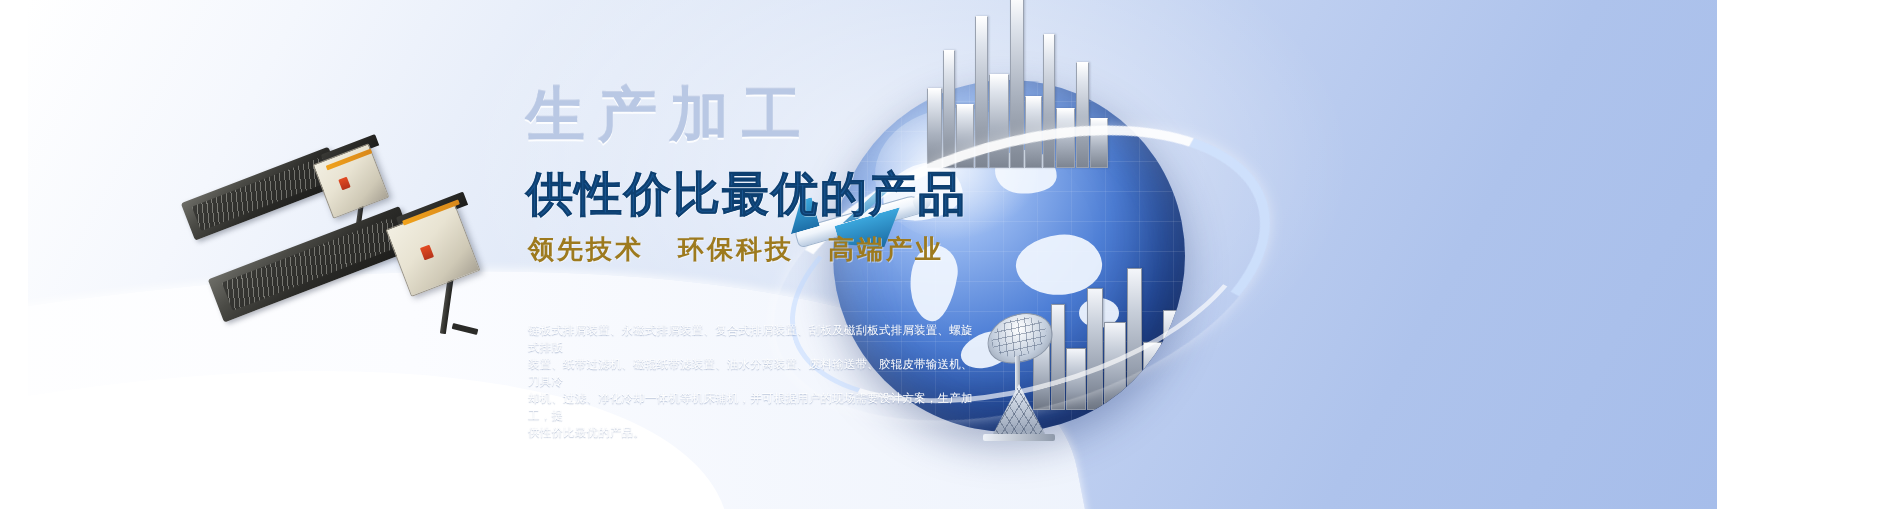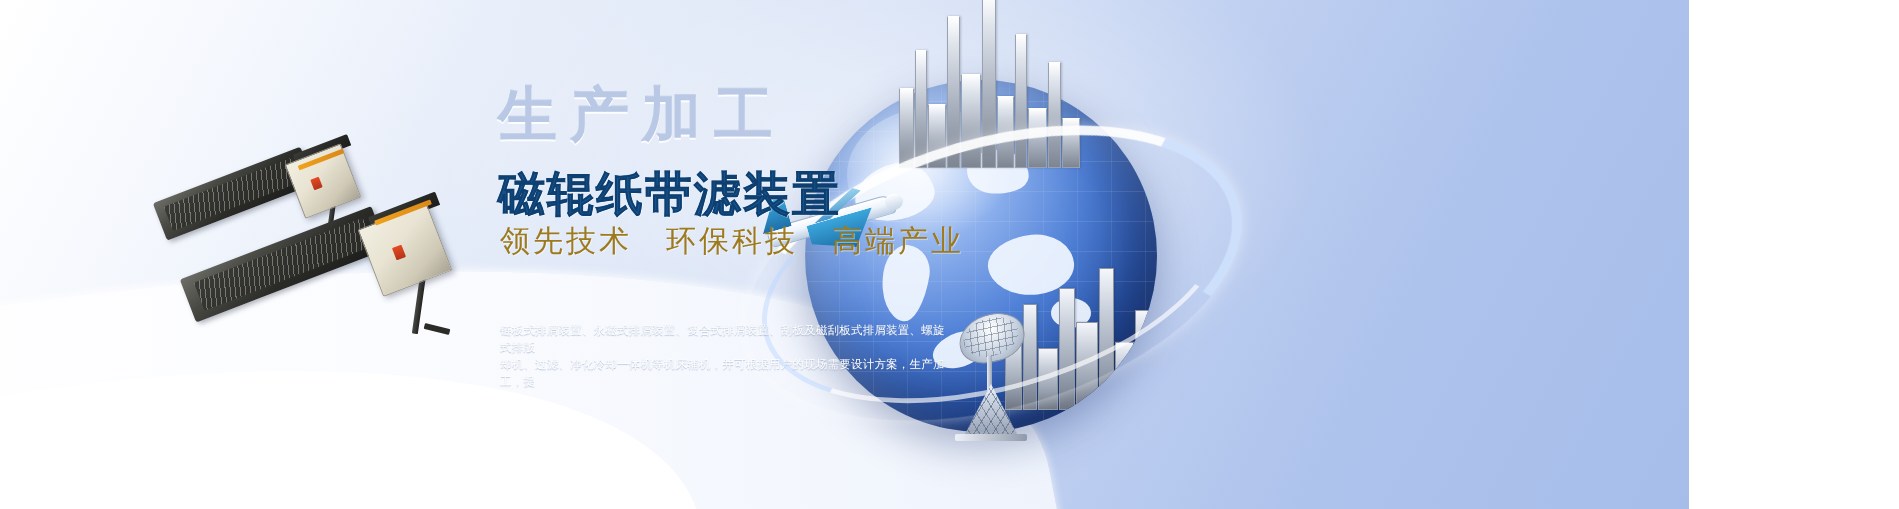--- a/index.html
+++ b/index.html
@@ -3,20 +3,21 @@
 <meta charset="utf-8">
 <style>
   html,body{margin:0;padding:0;background:#fff;}
   body{font-family:"DejaVu Sans","Liberation Sans",sans-serif;}
 
   #banner{
     position:relative;
     width:1689px;height:509px;
     overflow:hidden;
     background:linear-gradient(118deg,#ffffff 0%,#f4f7fd 14%,#e2eaf8 32%,#cfdcf4 50%,#bdcef0 66%,#aec3ec 80%,#a6bdea 100%);
+    margin-left:28px;
   }
 
   
   .glow{
     position:absolute;left:22%;top:-28%;width:60%;height:120%;
     background:radial-gradient(ellipse at 50% 50%, rgba(255,255,255,.55) 0%, rgba(255,255,255,0) 62%);
     pointer-events:none;
   }
 
   
@@ -45,23 +46,23 @@
   .title{
     position:absolute;left:498px;top:168px;
     font-size:47px;line-height:52px;letter-spacing:2px;
     font-weight:700;
     color:#18548f;
     -webkit-text-stroke:0.6px #0d3f70;
     text-shadow:1px 1px 0 rgba(255,255,255,.55);
     white-space:nowrap;
   }
   .tagline{
-    position:absolute;left:500px;top:226px;
-    font-size:30px;line-height:30px;letter-spacing:3px;
-    font-weight:400;
+    position:absolute;left:500px;top:234px;
+    font-size:26px;line-height:30px;letter-spacing:3px;
+    font-weight:700;
     color:#9d7a1e;
     text-shadow:1px 1px 0 rgba(255,255,255,.45);
     white-space:nowrap;
   }
   .tagline span{margin-right:34px;}
   .tagline span:last-child{margin-right:0;}
 
   .para{
     position:absolute;left:500px;top:322px;width:448px;
     font-size:11.5px;line-height:17px;
@@ -340,24 +341,26 @@
       <div class="dishgrid"></div>
       <div class="mast"></div>
       <div class="tri"></div>
       <div class="lat"></div>
       <div class="base"></div>
     </div>
   </div>
 
   <div class="headline">生产加工</div>
 
-  <div class="title">磁辊纸带滤装置</div>
+  <div class="title">供性价比最优的产品</div>
 
   <div class="tagline">
     <span>领先技术</span><span>环保科技</span><span>高端产业</span>
   </div>
 
   <div class="para">
     <span class="pl">链板式排屑装置、永磁式排屑装置、复合式排屑装置、刮板及磁刮板式排屑装置、螺旋式排版</span>
+    <span class="pl">装置、纸带过滤机、磁辊纸带滤装置、油水分离装置、废料输送带、胶辊皮带输送机、刀具冷</span>
     <span class="pl">却机、过滤、净化冷却一体机等机床辅机，并可根据用户的现场需要设计方案，生产加工，提</span>
+    <span class="pl">供性价比最优的产品。</span>
   </div>
 
 </div>
 
 </body></html>

